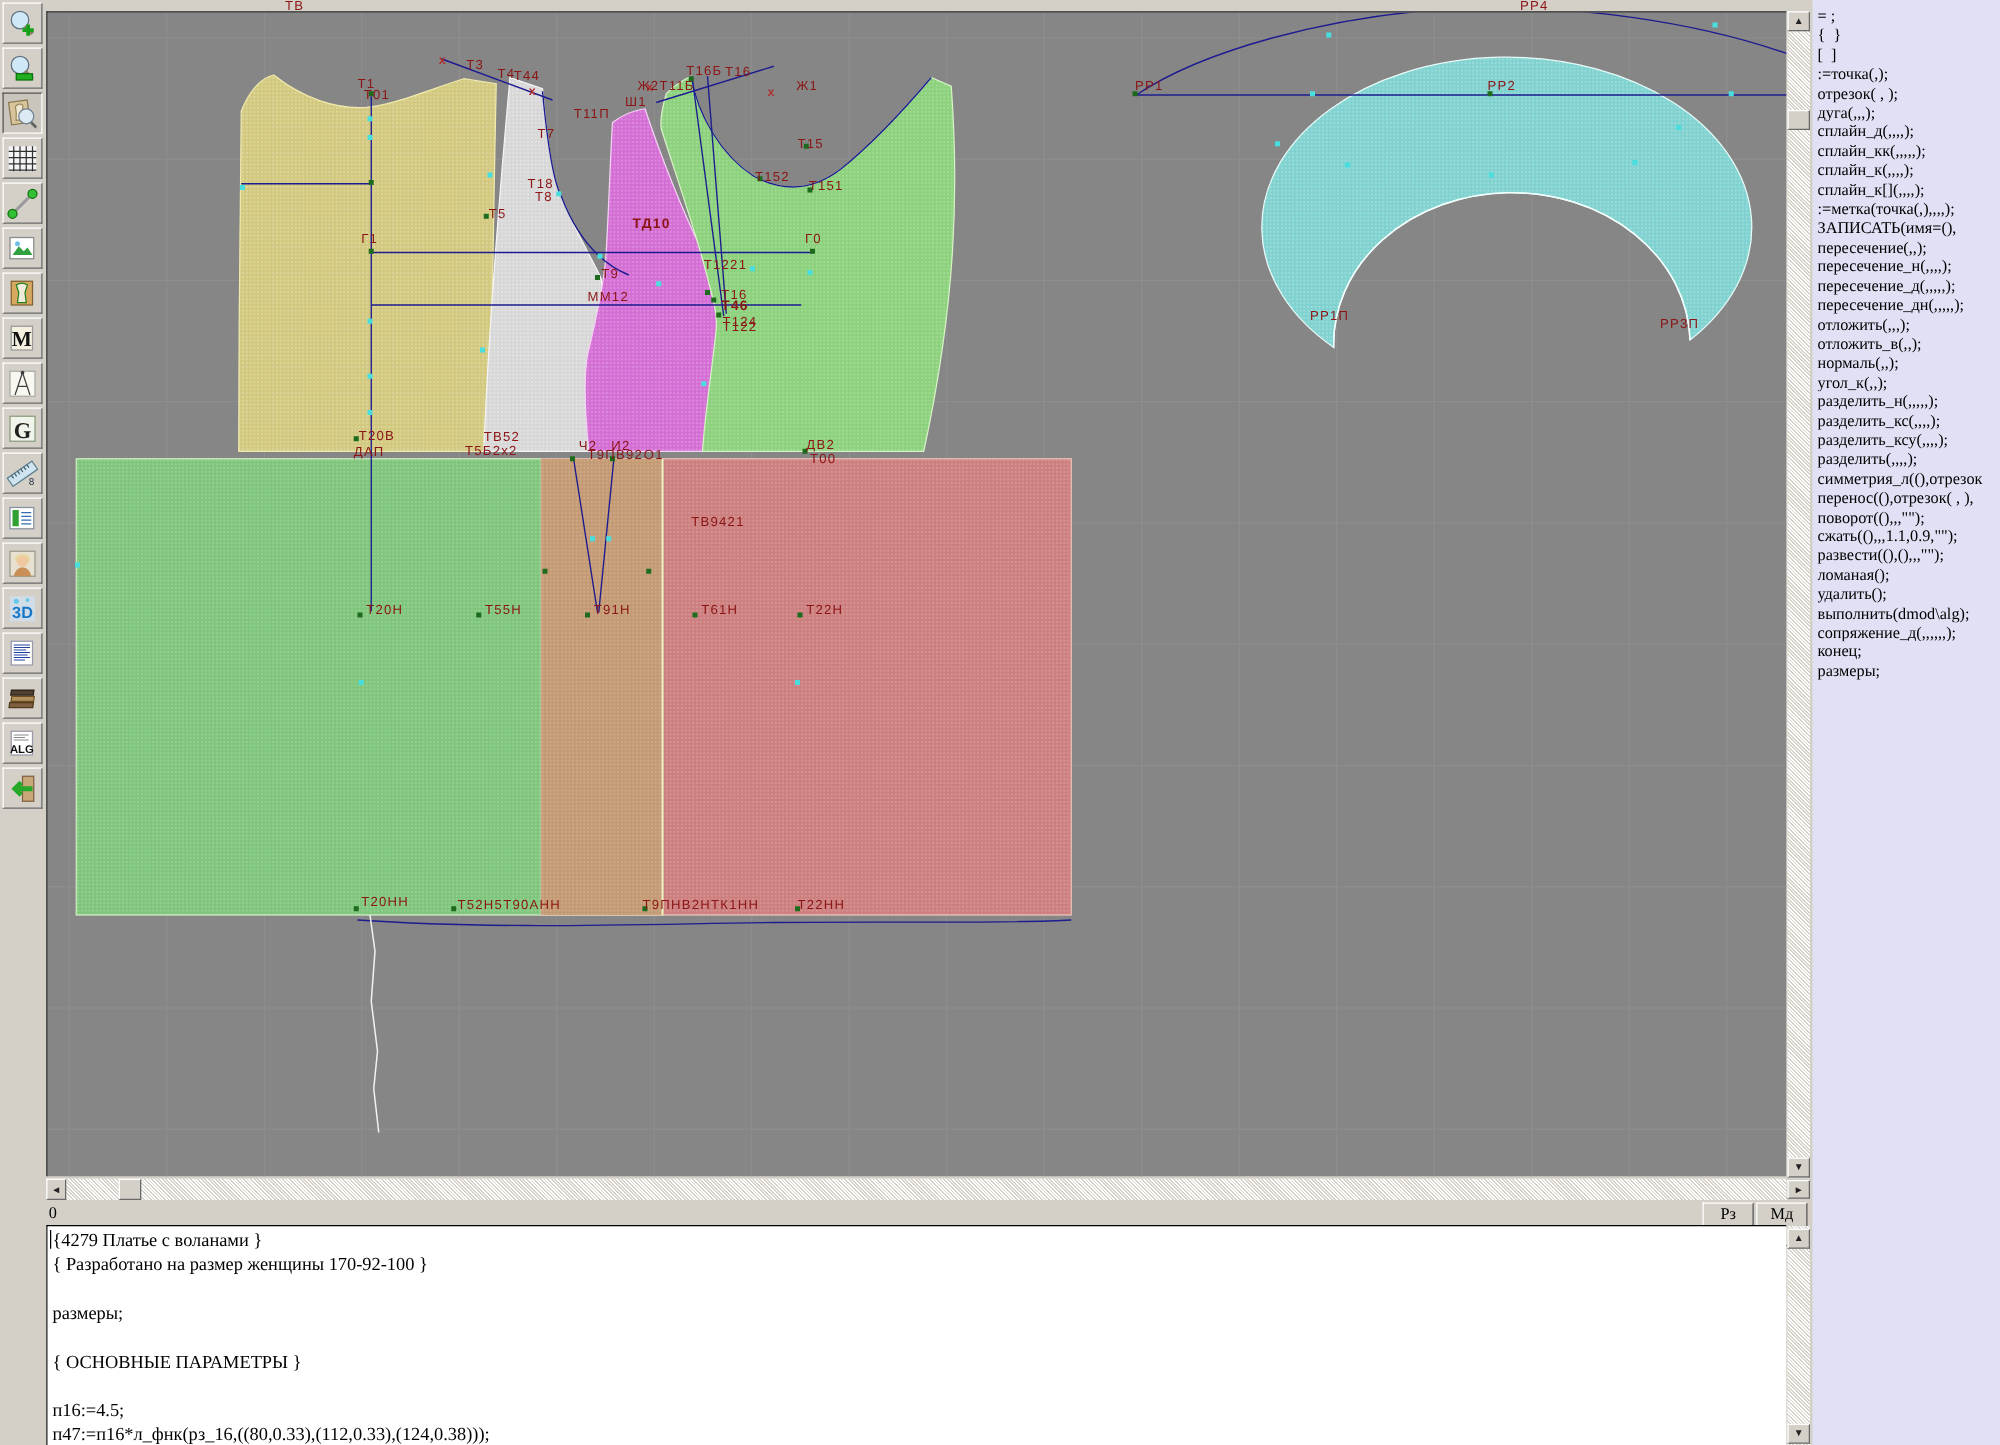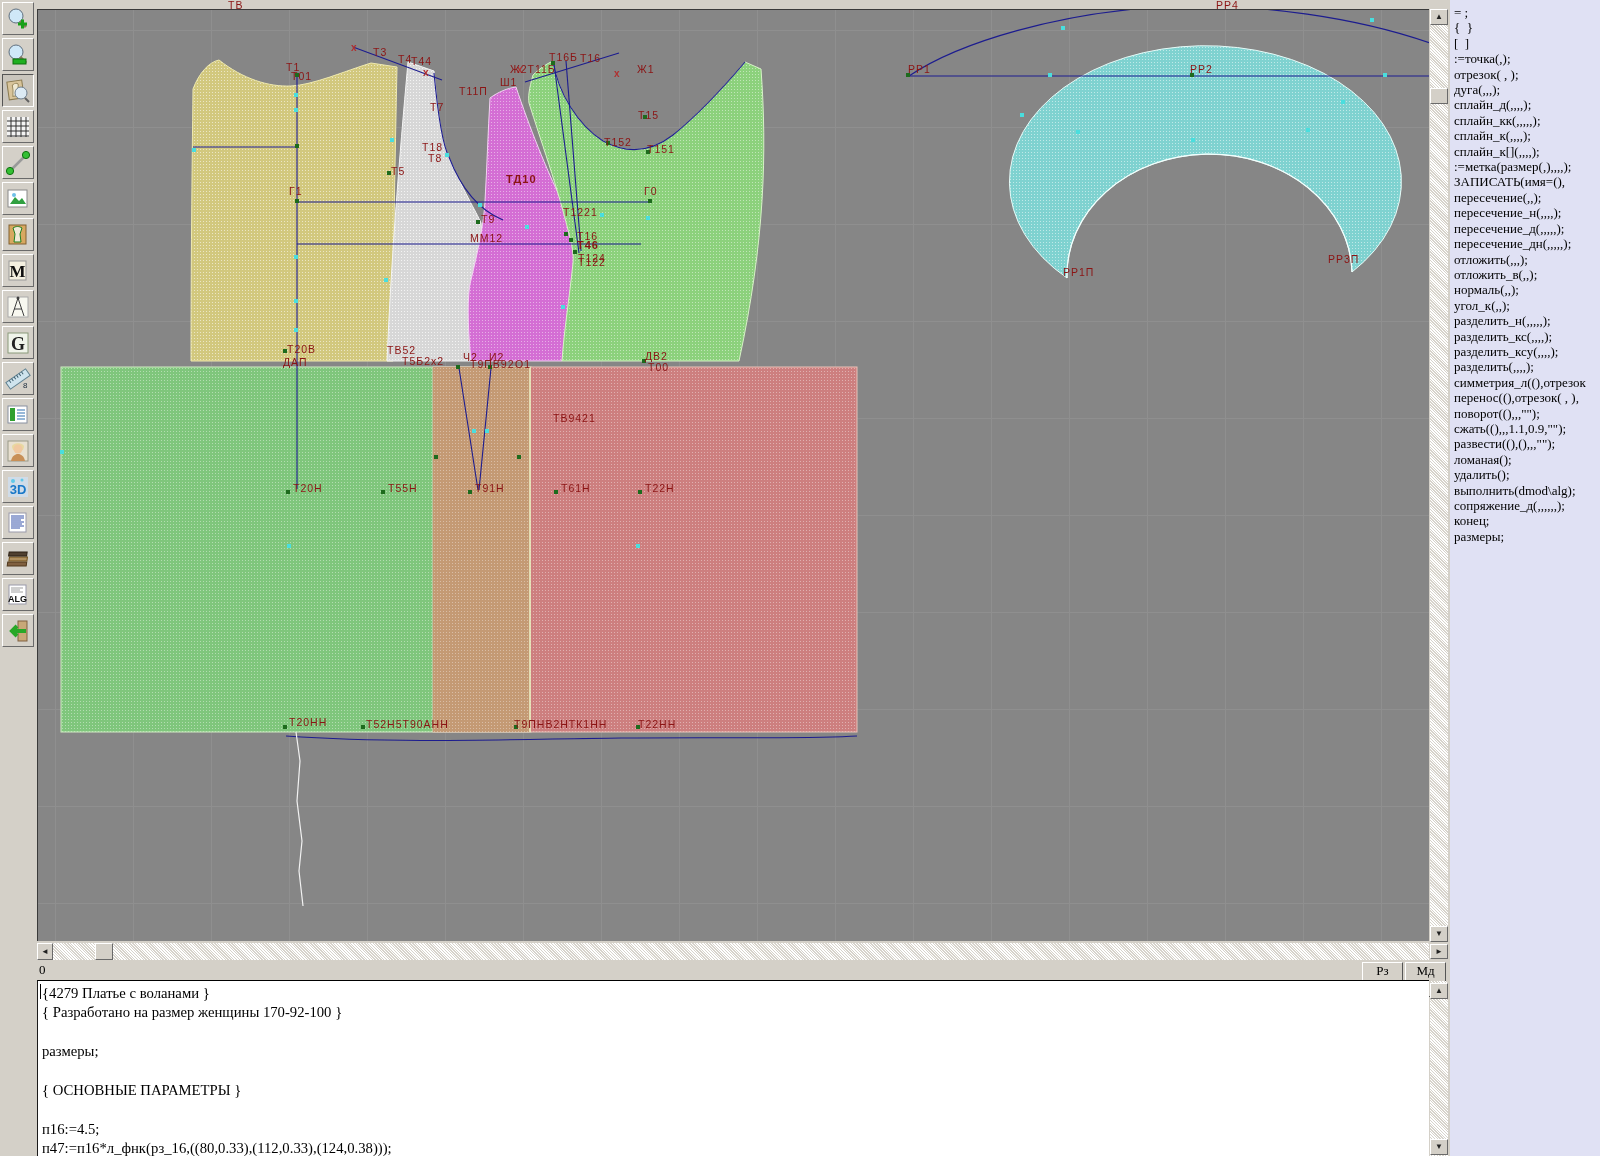--- a/index.html
+++ b/index.html
@@ -393,41 +393,41 @@
     <span class="plabel" style="left: 563px; top: 207px;">Т1221</span>
     <span class="plabel" style="left: 481px; top: 214px;">Т9</span>
     <span class="plabel" style="left: 470px; top: 233px;">ММ12</span>
     <span class="plabel" style="left: 577px; top: 231px;">Т16</span>
     <span class="plabel b" style="left: 577px; top: 240px;">Т46</span>
     <span class="plabel" style="left: 578px; top: 245px; margin-top: 12px;">Т122</span>
     <span class="plabel" style="left: 578px; top: 253px;">Т124</span>
     <span class="plabel" style="left: 287px; top: 344px;">Т20В</span>
     <span class="plabel" style="left: 283px; top: 357px;">ДАП</span>
     <span class="plabel" style="left: 387px; top: 345px;">ТВ52</span>
-    <span class="plabel" style="left: 402px; top: 356px; text-align: right;">Т5Б2х2</span>
+    <span class="plabel" style="left: 372px; top: 356px; text-align: right;">Т5Б2х2</span>
     <span class="plabel" style="left: 463px; top: 352px;">Ч2</span>
     <span class="plabel" style="left: 489px; top: 352px;">И2</span>
     <span class="plabel" style="left: 470px; top: 359px;">Т9ПВ92</span>
     <span class="plabel" style="left: 515px; top: 359px;">О1</span>
     <span class="plabel" style="left: 553px; top: 365px; margin-top: 48px;">ТВ9421</span>
     <span class="plabel" style="left: 645px; top: 351px;">ДВ2</span>
     <span class="plabel" style="left: 648px; top: 362px;">Т00</span>
     <span class="plabel" style="left: 293px; top: 483px;">Т20Н</span>
     <span class="plabel" style="left: 388px; top: 483px;">Т55Н</span>
     <span class="plabel" style="left: 475px; top: 483px;">Т91Н</span>
     <span class="plabel" style="left: 561px; top: 483px;">Т61Н</span>
     <span class="plabel" style="left: 645px; top: 483px;">Т22Н</span>
     <span class="plabel" style="left: 289px; top: 717px;">Т20НН</span>
     <span class="plabel" style="left: 366px; top: 719px;">Т52Н5Т90АНН</span>
     <span class="plabel" style="left: 514px; top: 719px;">Т9ПНВ2НТК1НН</span>
     <span class="plabel" style="left: 638px; top: 719px;">Т22НН</span>
     <span class="plabel" style="left: 908px; top: 64px;">РР1</span>
     <span class="plabel" style="left: 1190px; top: 64px;">РР2</span>
     <span class="plabel" style="left: 1216px; top: 0px;">РР4</span>
-    <span class="plabel" style="left: 1048px; top: 267px; margin-left: 15px;">РР1П</span>
+    <span class="plabel" style="left: 1048px; top: 248px;">РР1П</span>
     <span class="plabel" style="left: 1328px; top: 254px;">РР3П</span>
   </div>
 
 <div class="sb-track" style="left:1430px;top:9px;width:18px;height:932px"></div>
 <div class="sb-btn" style="left:1430px;top:9px">▲</div>
 <div class="sb-thumb" style="left:1430px;top:88px;width:18px;height:16px"></div>
 <div class="sb-btn" style="left:1430px;top:926px">▼</div>
 
 <div class="sb-track" style="left:37px;top:943px;width:1392px;height:17px"></div>
 <div class="sb-btn" style="left:37px;top:943px;width:16px;height:17px">◄</div>
@@ -459,21 +459,21 @@
     <div class="cmdline">= ;</div>
     <div class="cmdline">{  }</div>
     <div class="cmdline">[  ]</div>
     <div class="cmdline">:=точка(,);</div>
     <div class="cmdline">отрезок( , );</div>
     <div class="cmdline">дуга(,,,);</div>
     <div class="cmdline">сплайн_д(,,,,);</div>
     <div class="cmdline">сплайн_кк(,,,,,);</div>
     <div class="cmdline">сплайн_к(,,,,);</div>
     <div class="cmdline">сплайн_к[](,,,,);</div>
-    <div class="cmdline">:=метка(размер(,),,,,);</div>
+    <div class="cmdline">:=метка(точка(,),,,,);</div>
     <div class="cmdline">ЗАПИСАТЬ(имя=(),</div>
     <div class="cmdline">пересечение(,,);</div>
     <div class="cmdline">пересечение_н(,,,,);</div>
     <div class="cmdline">пересечение_д(,,,,,);</div>
     <div class="cmdline">пересечение_дн(,,,,,);</div>
     <div class="cmdline">отложить(,,,);</div>
     <div class="cmdline">отложить_в(,,);</div>
     <div class="cmdline">нормаль(,,);</div>
     <div class="cmdline">угол_к(,,);</div>
     <div class="cmdline">разделить_н(,,,,,);</div>

